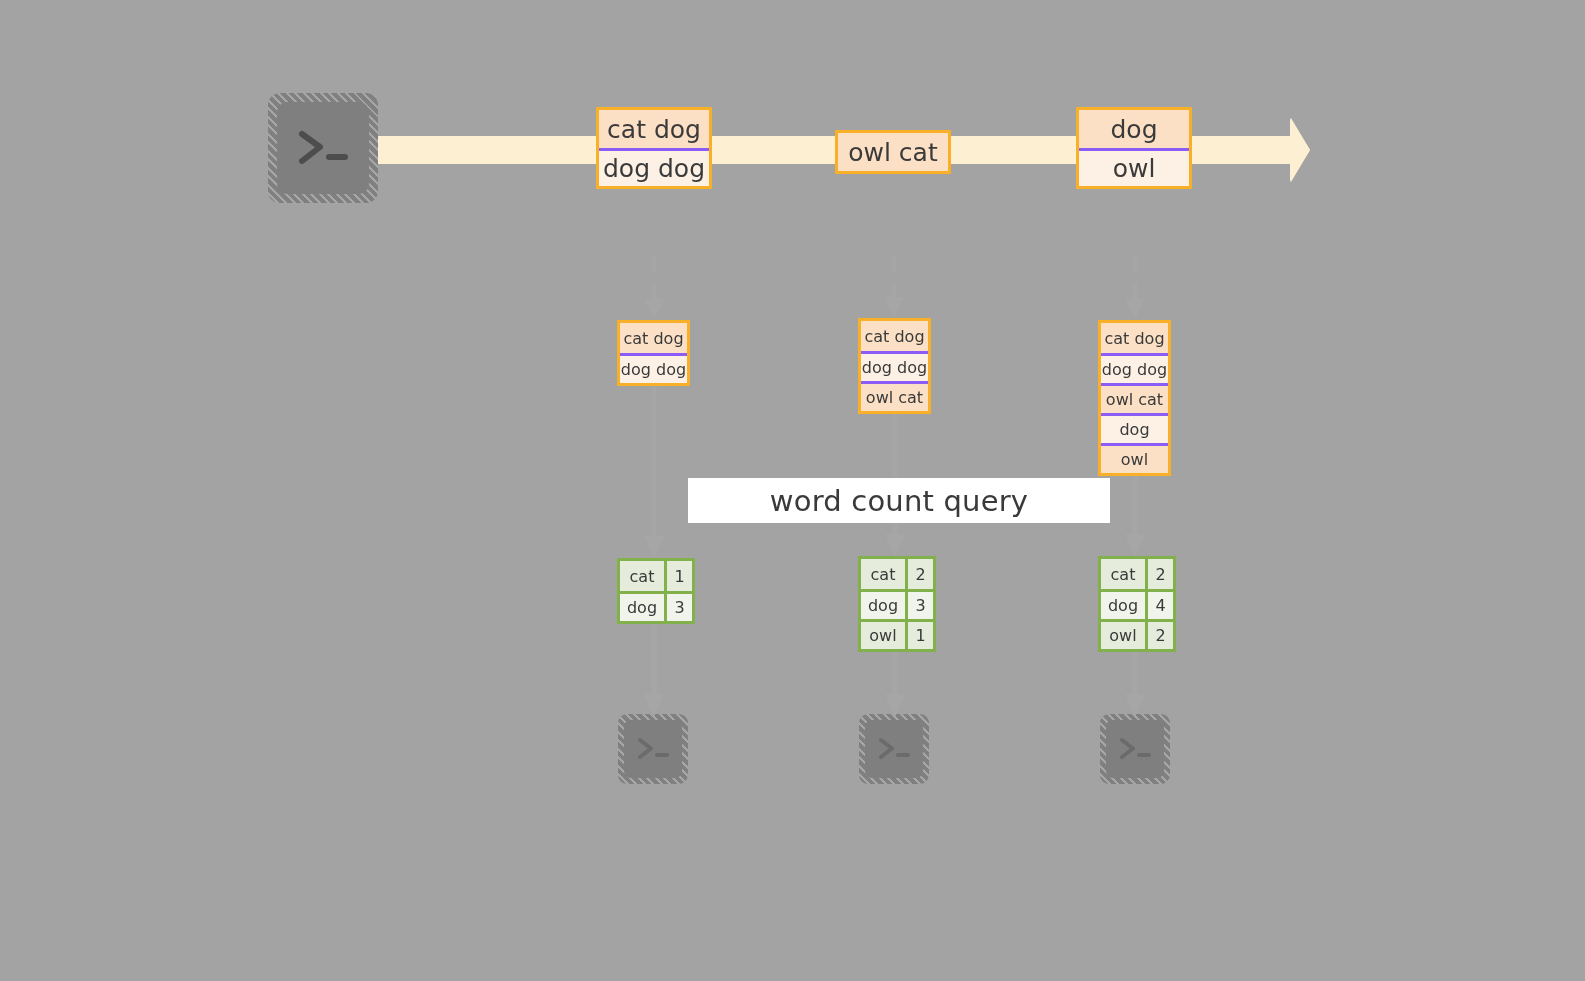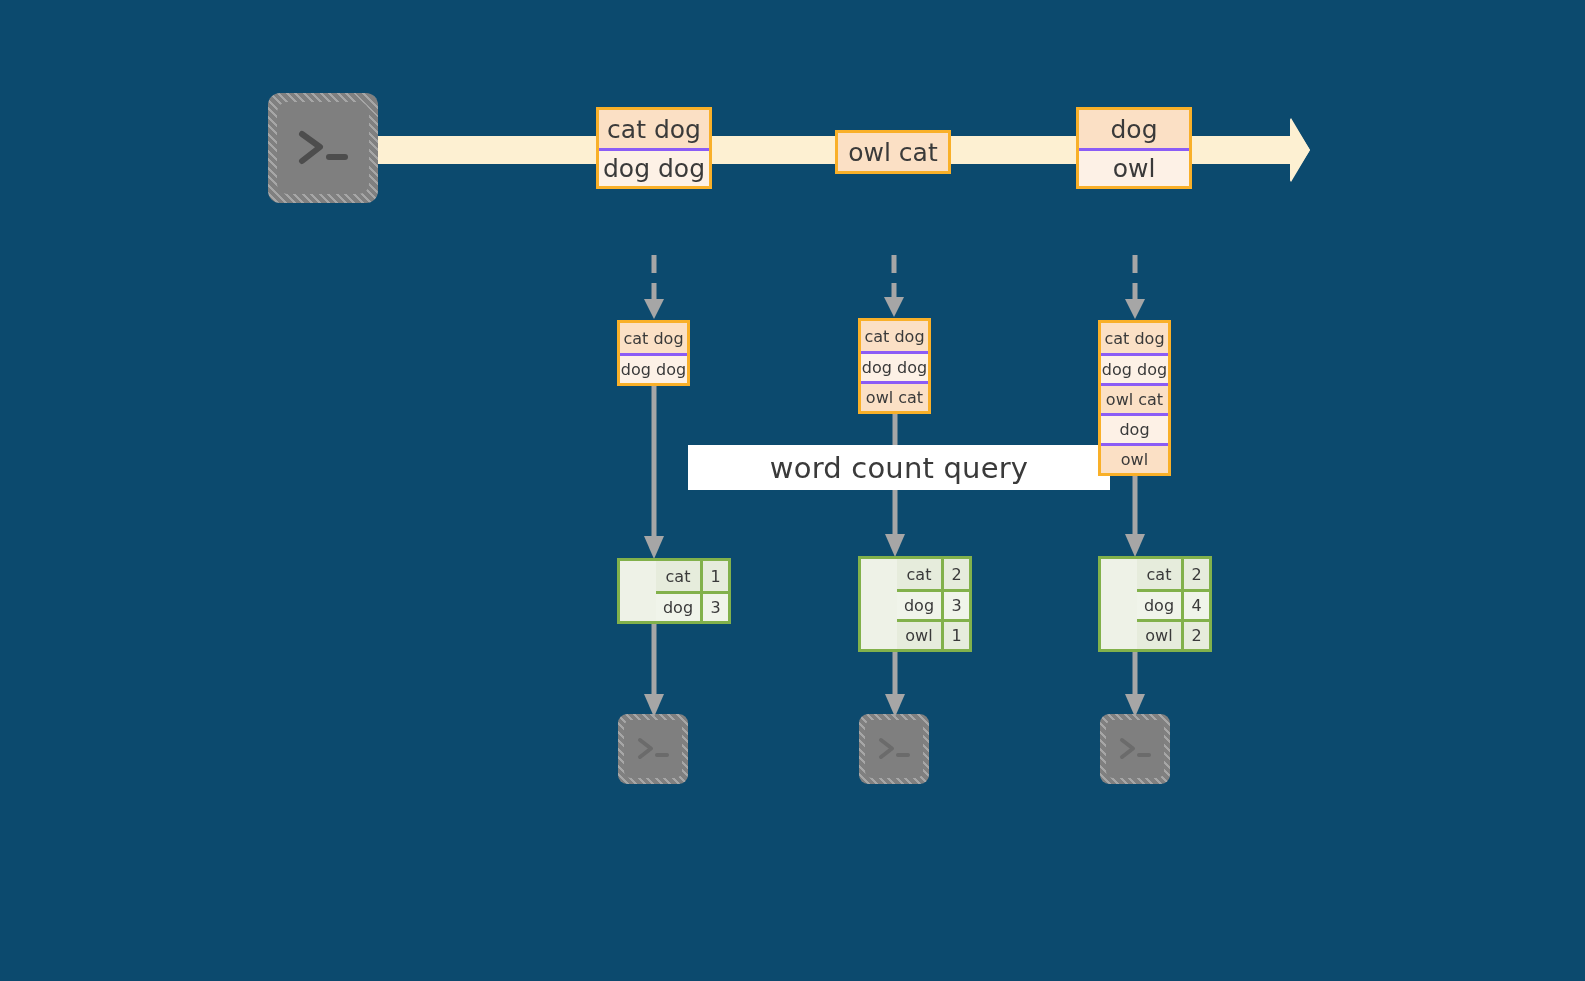--- a/index.html
+++ b/index.html
@@ -8,21 +8,21 @@
     padding: 0;
     background: #000000;
   }
   body {
     font-family: "DejaVu Sans", sans-serif;
   }
   #stage {
     position: relative;
     width: 1585px;
     height: 981px;
-    background: #0c4a6e;
+    background: #a3a3a3;
     overflow: hidden;
   }
 
   
   .terminal {
     position: absolute;
     box-sizing: border-box;
     background: #808080;
     border-radius: 12px;
     background-image:
@@ -85,21 +85,20 @@
 
   
   .res-table {
     position: absolute;
     box-sizing: border-box;
     border: 3px solid #82b14b;
     background: #eef2e7;
     display: flex;
     flex-direction: column;
     z-index: 6;
-    padding-left: 36px;
   }
   .res-row {
     display: flex;
     box-sizing: border-box;
     height: 30px;
   }
   .res-row + .res-row { border-top: 3px solid #82b14b; }
   .res-cell {
     box-sizing: border-box;
     display: flex;
@@ -321,17 +320,17 @@
   <div class="terminal small" style="left:1100px; top:714px; width:70px; height:70px;">
     <div class="inner"></div>
     <div class="glyph">
       <svg width="40" height="26" viewBox="0 0 40 26">
         <path d="M7,4 L18,12.5 L7,21" fill="none" stroke="#6b6b6b" stroke-width="4" stroke-linecap="round" stroke-linejoin="round"></path>
         <rect x="22" y="17" width="14" height="4" rx="2" fill="#6b6b6b"></rect>
       </svg>
     </div>
   </div>
 
-  <div class="query-band" style="left:688px; top:445px; width:422px; height:45px;">
+  <div class="query-band" style="left:688px; top:478px; width:422px; height:45px;">
     <span class="label">word count query</span>
   </div>
 
 </div>
 
 </body></html>

